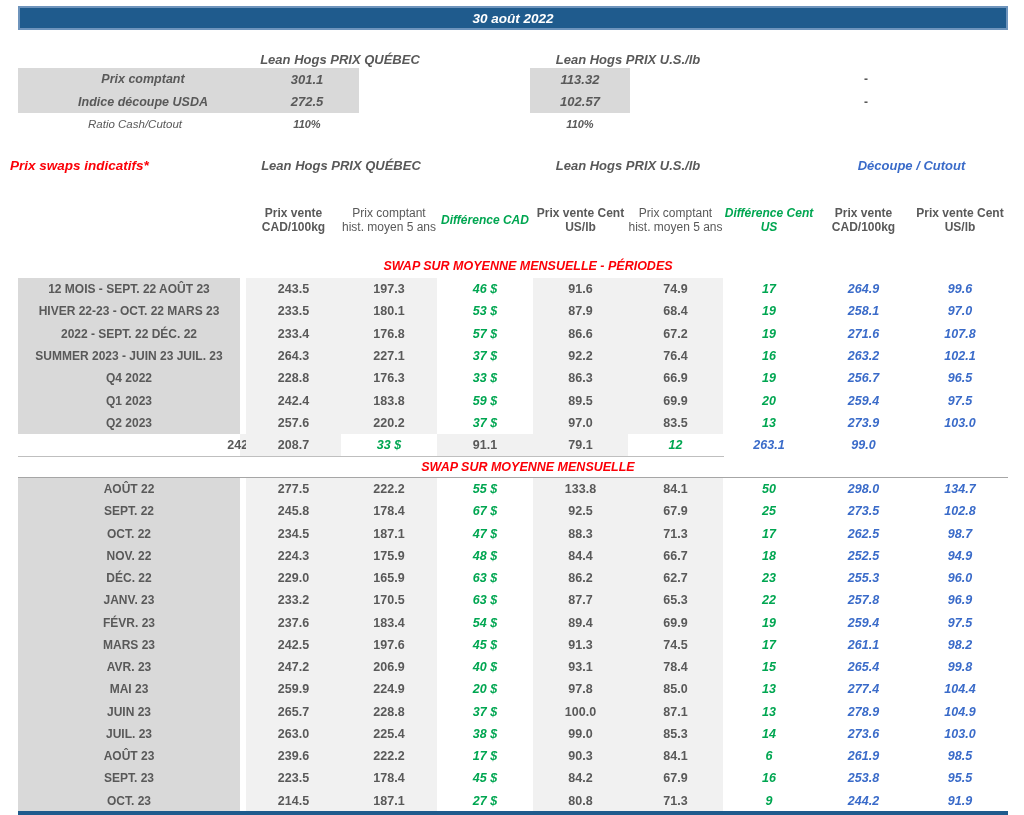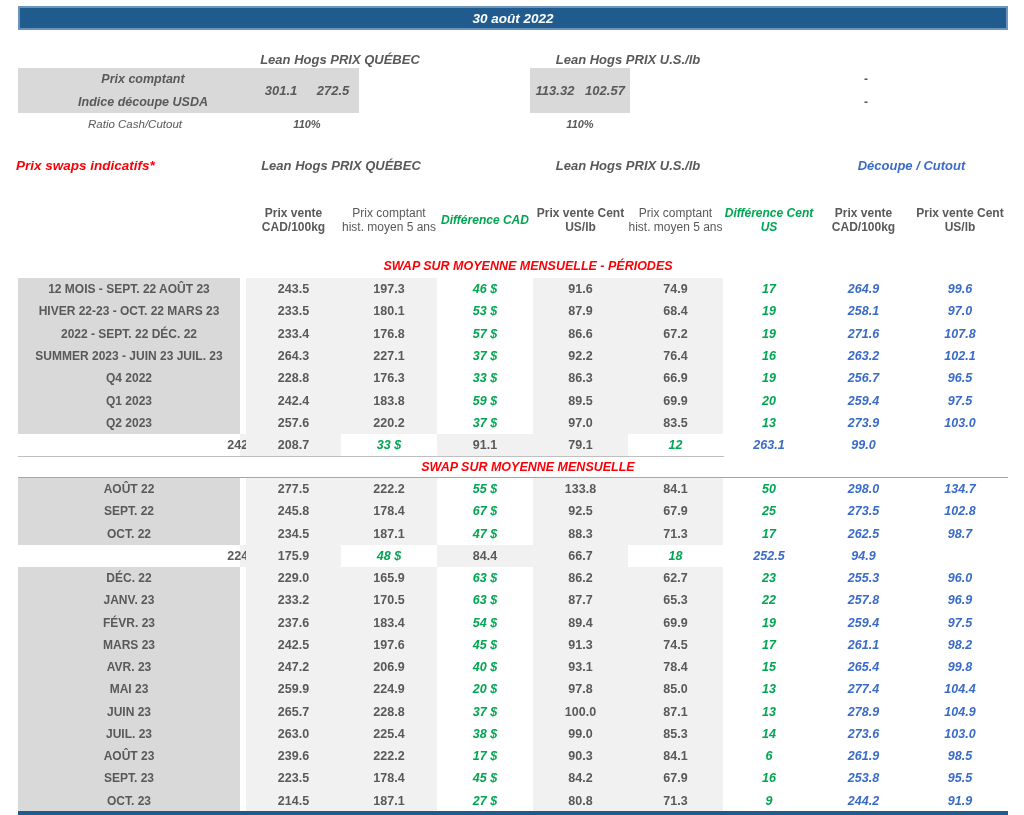--- a/index.html
+++ b/index.html
@@ -14,33 +14,33 @@
     display:flex;align-items:center;justify-content:center;
   }
   .datebar span{color:#fff;font-weight:bold;font-style:italic;font-size:13.5px;}
   
   .tophdr{position:absolute;top:52px;height:17px;font-weight:bold;font-style:italic;font-size:13px;text-align:center;color:#595959;}
   .tophdr.qc{left:232px;width:216px;}
   .tophdr.us{left:520px;width:216px;}
   .toplabels{position:absolute;left:18px;top:68px;width:234px;height:45px;background:var(--bgLabel,#D9D9D9);
     display:flex;flex-direction:column;padding-left:8px;}
   .toplbl{flex:1;display:flex;align-items:center;justify-content:center;font-weight:bold;font-style:italic;font-size:12.5px;}
-  .topbox{position:absolute;top:68px;height:45px;background:var(--bgLabel,#D9D9D9);display:flex;flex-direction:row;}
+  .topbox{position:absolute;top:68px;height:45px;background:var(--bgLabel,#D9D9D9);display:flex;flex-direction:column;}
   .topbox.qcbox{left:255px;width:104px;}
   .topbox.usbox{left:530px;width:100px;}
   .topval{flex:1;display:flex;align-items:center;justify-content:center;font-weight:bold;font-style:italic;font-size:13px;}
   .ratiolbl{position:absolute;left:18px;top:114px;width:234px;height:19px;display:flex;align-items:center;justify-content:center;
     font-style:italic;font-size:11.5px;}
   .ratioval{position:absolute;top:114px;height:19px;display:flex;align-items:center;justify-content:center;font-style:italic;font-size:11px;font-weight:bold;}
   .ratioval.qc{left:255px;width:104px;}
   .ratioval.us{left:530px;width:100px;}
   .dashcol{position:absolute;left:820px;top:68px;width:92px;height:45px;display:flex;flex-direction:column;}
   .dashcol div{flex:1;display:flex;align-items:center;justify-content:center;font-weight:bold;font-size:12px;color:#595959;}
   
-  .swtitle{position:absolute;left:16px;top:158px;font-weight:bold;font-style:italic;font-size:13.5px;color:var(--red,#FB0007);}
+  .swtitle{position:absolute;left:10px;top:158px;font-weight:bold;font-style:italic;font-size:13.5px;color:var(--red,#FB0007);}
   .swhdr{position:absolute;top:158px;height:17px;text-align:center;font-weight:bold;font-style:italic;font-size:13px;color:#595959;}
   .swhdr.qc{left:241px;width:200px;}
   .swhdr.us{left:528px;width:200px;}
   .swhdr.cut{left:815px;width:193px;color:var(--blueText,#3A6BC9);}
   
   .grid-row{display:grid;grid-template-columns:222px 6px 95px 96px 96px 95px 95px 92px 97px 96px;}
   .colhdrs{position:absolute;left:18px;top:190px;width:990px;height:62px;}
   .colhdrs .grid-row{height:62px;}
   .hcell{display:flex;align-items:center;justify-content:center;text-align:center;font-size:12px;line-height:1.15;}
   .h-bold{font-weight:bold;color:#595959;}
@@ -257,20 +257,21 @@
         <div class="cell c-num bgl">234.5</div>
         <div class="cell c-num bgl">187.1</div>
         <div class="cell c-diff">47 $</div>
         <div class="cell c-num bgl">88.3</div>
         <div class="cell c-num bgl">71.3</div>
         <div class="cell c-diff">17</div>
         <div class="cell c-blue">262.5</div>
         <div class="cell c-blue">98.7</div>
       </div>
       <div class="grid-row">
+        <div class="cell lbl">NOV. 22</div>
         <div class=""></div>
         <div class="cell c-num bgl">224.3</div>
         <div class="cell c-num bgl">175.9</div>
         <div class="cell c-diff">48 $</div>
         <div class="cell c-num bgl">84.4</div>
         <div class="cell c-num bgl">66.7</div>
         <div class="cell c-diff">18</div>
         <div class="cell c-blue">252.5</div>
         <div class="cell c-blue">94.9</div>
       </div>

